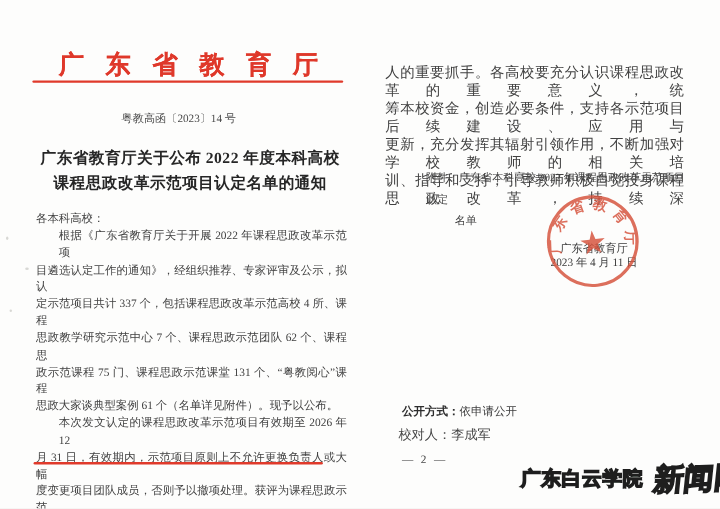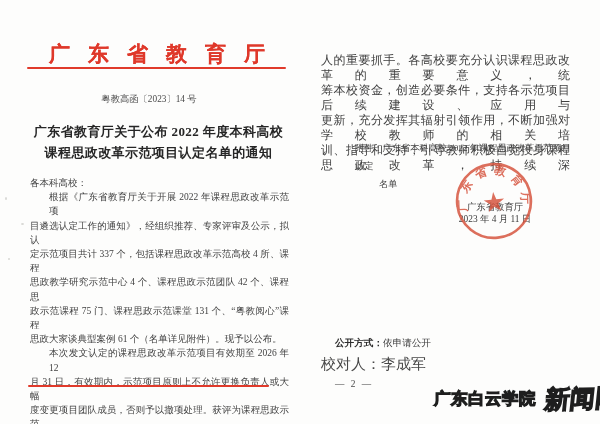--- a/index.html
+++ b/index.html
@@ -50,21 +50,21 @@
   }
   .seal{
     position:absolute;left:453px;top:160px;width:82px;height:82px;
     opacity:.82;transform:rotate(-6deg);
   }
   .disclosure{
     position:absolute;left:335px;top:337px;font-size:9.6px;color:#3c3c3c;white-space:nowrap;
   }
   .disclosure .lbl{font-weight:bold;color:#2d2d2d;}
   .proofreader{
-    position:absolute;left:321px;top:355px;font-size:15px;color:#474747;white-space:nowrap;
+    position:absolute;left:332px;top:355px;font-size:11px;color:#474747;white-space:nowrap;
   }
   .page-number{
     position:absolute;left:335px;top:379px;font-size:9.4px;color:#474747;
     letter-spacing:2px;white-space:nowrap;
   }
   
   .watermark{
     position:absolute;left:434px;top:382px;display:flex;align-items:center;gap:9px;
     font-family:"Liberation Sans","DejaVu Sans",sans-serif;white-space:nowrap;
   }
@@ -92,21 +92,21 @@
   <div class="doc-title">
     <div>广东省教育厅关于公布 2022 年度本科高校</div>
     <div>课程思政改革示范项目认定名单的通知</div>
   </div>
 
   <div class="body-block left-body">
     <div class="bline pleft">各本科高校：</div>
     <div class="bline jline indent">根据《广东省教育厅关于开展 2022 年课程思政改革示范项</div>
     <div class="bline jline">目遴选认定工作的通知》，经组织推荐、专家评审及公示，拟认</div>
     <div class="bline jline">定示范项目共计 337 个，包括课程思政改革示范高校 4 所、课程</div>
-    <div class="bline jline">思政教学研究示范中心 4 个、课程思政示范团队 42 个、课程思</div>
+    <div class="bline jline">思政教学研究示范中心 7 个、课程思政示范团队 62 个、课程思</div>
     <div class="bline jline">政示范课程 75 门、课程思政示范课堂 131 个、“粤教阅心”课程</div>
     <div class="bline pleft">思政大家谈典型案例 61 个（名单详见附件）。现予以公布。</div>
     <div class="bline jline indent">本次发文认定的课程思政改革示范项目有效期至 2026 年 12</div>
     <div class="bline jline">月 31 日，有效期内，示范项目原则上不允许更换负责人或大幅</div>
     <div class="bline jline">度变更项目团队成员，否则予以撤项处理。获评为课程思政示范</div>
 
   </div>
 
   <div class="red-rule rule-bottom"></div>
 

